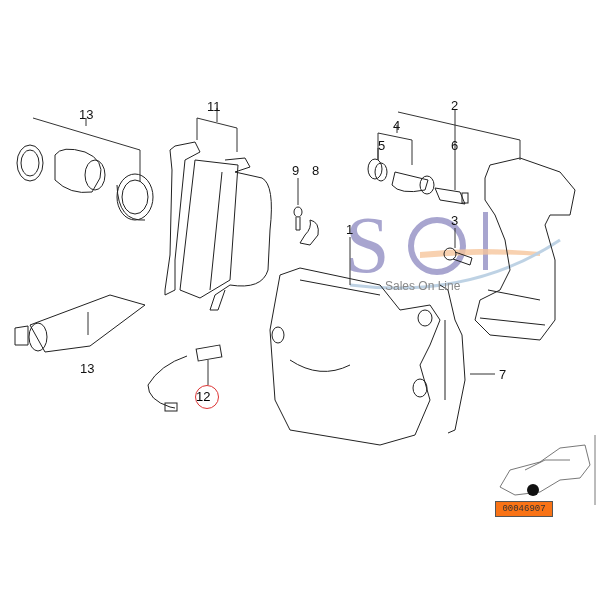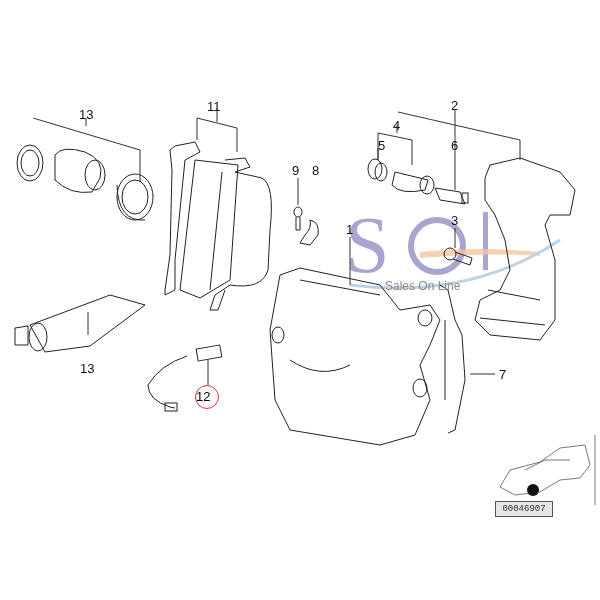--- a/index.html
+++ b/index.html
@@ -1,20 +1,20 @@
 <!DOCTYPE html>
 <html><head>
 <meta charset="utf-8">
 <style>
   html, body { margin:0; padding:0; background:#ffffff; }
   body { width:600px; height:600px; position:relative; overflow:hidden; font-family:"Liberation Sans", sans-serif; }
   #diagram { position:absolute; left:0; top:0; width:600px; height:600px; }
   .lbl { position:absolute; font-family:"Liberation Sans", sans-serif; font-size:13px; color:#111; line-height:1; }
   .wm-sub { position:absolute; font-family:Liberation Sans, sans-serif; font-size:12px; color:#888; }
-  .ref { position:absolute; left:495px; top:501px; width:56px; height:14px; border:1px solid #555; font-family:"Liberation Mono", monospace; font-size:9px; line-height:14px; text-align:center; color:#333; background:#e5e5e5; }
+  .ref { position:absolute; left:495px; top:501px; width:56px; height:14px; border:1px solid #555; font-family:"Liberation Mono", monospace; font-size:9px; line-height:14px; text-align:center; color:#333; background:#f97316; }
   .circled { position:absolute; left:195px; top:385px; width:22px; height:22px; border:1.5px solid #d33; border-radius:50%; text-align:left; line-height:22px; font-size:13px; font-family:"Liberation Sans", sans-serif; color:#000000; }
 </style>
 </head>
 <body>
 
 <svg id="diagram" viewBox="0 0 600 600" xmlns="http://www.w3.org/2000/svg">
 
   <g opacity="0.75">
     <text x="345" y="272" font-family="Liberation Serif, serif" font-size="80" fill="#8b88c0">S</text>
     <ellipse cx="437" cy="246" rx="26" ry="26" fill="none" stroke="#8b88c0" stroke-width="6"></ellipse>

